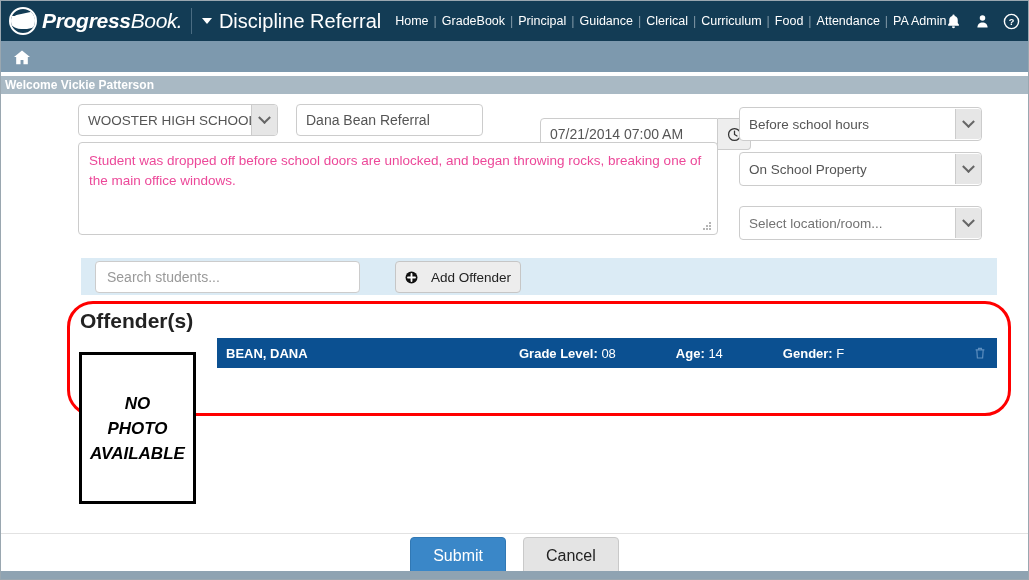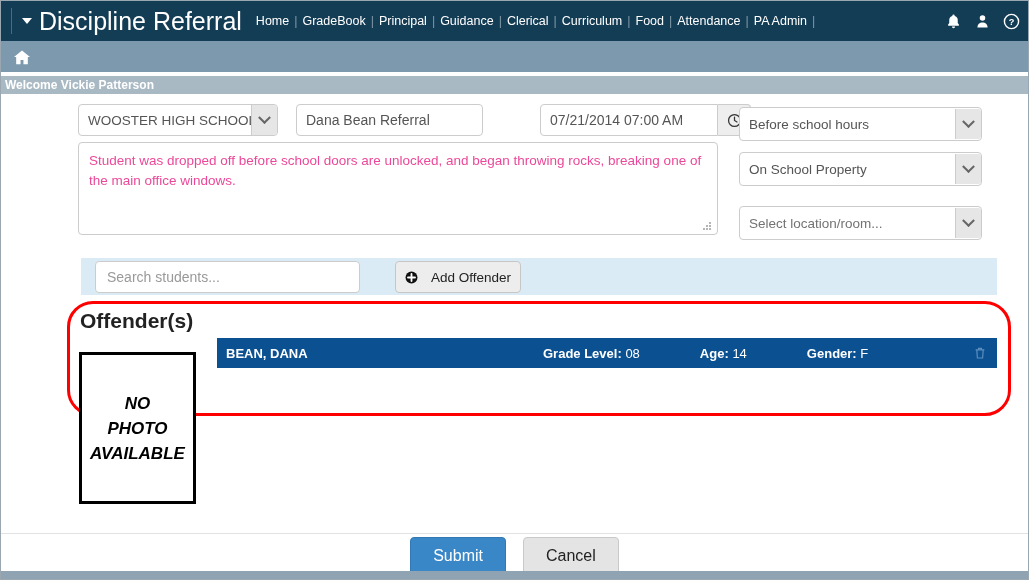--- a/index.html
+++ b/index.html
@@ -55,21 +55,21 @@
     width: 1px; height: 26px; background: #4a6c82;
     margin: 0 10px 0 10px;
   }
   .caret-down {
     width: 0; height: 0;
     border-left: 5px solid transparent;
     border-right: 5px solid transparent;
     border-top: 6px solid #ffffff;
     margin-right: 7px;
   }
-  .page-title { font-size: 25px; white-space: nowrap; }
+  .page-title { font-size: 20px; white-space: nowrap; }
   .navlinks {
     display: flex; align-items: center;
     margin-left: 14px; font-size: 12.5px; white-space: nowrap;
   }
   .navlinks a { color: #ffffff; text-decoration: none; }
   .navsep { color: #7f97a6; margin: 0 5px; }
   .topicons {
     position: absolute; right: 8px; top: 0; height: 40px;
     display: flex; align-items: center; gap: 12px;
   }
@@ -122,21 +122,21 @@
     width: 9px; height: 9px;
     border-right: 2px solid #666666;
     border-bottom: 2px solid #666666;
     transform: rotate(45deg) translate(-2px,-2px);
   }
   .title-input {
     position: absolute; left: 295px; top: 10px;
     width: 187px; height: 32px;
     padding-left: 9px; line-height: 30px;
   }
-  .date-wrap { position: absolute; left: 497px; top: 10px; display: flex; padding-left: 42px; }
+  .date-wrap { position: absolute; left: 497px; top: 24px; display: flex; padding-left: 42px; }
   .date-input {
     width: 178px; height: 32px;
     padding-left: 9px; line-height: 30px;
     border-radius: 4px 0 0 4px;
   }
   .date-btn {
     width: 33px; height: 32px;
     background: #eeeeee;
     border: 1px solid #cccccc; border-left: none;
     border-radius: 0 4px 4px 0;
@@ -209,21 +209,21 @@
     font-size: 17px; font-weight: bold; font-style: italic;
     text-align: center; line-height: 25px; color: #000000;
   }
   .stu-card { position: absolute; left: 216px; top: 244px; width: 780px; }
   .stu-head {
     height: 30px; background: #0b5091;
     color: #ffffff; font-size: 13px;
     display: flex; align-items: center; position: relative;
   }
   .stu-name { font-weight: bold; padding-left: 9px; }
-  .stu-fields { position: absolute; left: 302px; top: 0; height: 30px; display: flex; align-items: center; margin-left: 24px; }
+  .stu-fields { position: absolute; left: 302px; top: 0; height: 30px; display: flex; align-items: center; }
   .fld { margin-right: 60px; white-space: nowrap; }
   .fld b { font-weight: bold; }
   .trash { position: absolute; right: 10px; top: 7px; width: 14px; height: 16px; }
   .stu-body {
     height: 55px; background: #dbebf5;
     display: flex; align-items: flex-start; padding-top: 12px;
   }
   .policy-link {
     display: flex; align-items: center; gap: 3px;
     margin-left: 15px;
@@ -253,20 +253,29 @@
     position: absolute; left: 0; bottom: 0;
     width: 1027px; height: 8px; background: #8fa3b2;
   }
 </style>
 </head>
 <body>
 
 <div id="app">
 
   <div class="topbar">
+    <div class="logo-wrap">
+      <div class="logo-mark">
+        <div class="swoosh"></div>
+        <div class="swoosh2"></div>
+      </div>
+      <div class="logo-text">
+        <span>Progress</span><span class="lt-thin">Book</span><span class="logo-dot">.</span>
+      </div>
+    </div>
 
     <div class="nav-div"></div>
     <div class="caret-down"></div>
     <div class="page-title">Discipline Referral</div>
 
     <div class="navlinks">
       <a href="#">Home</a>
       <span class="navsep">|</span>
       <a href="#">GradeBook</a>
       <span class="navsep">|</span>

